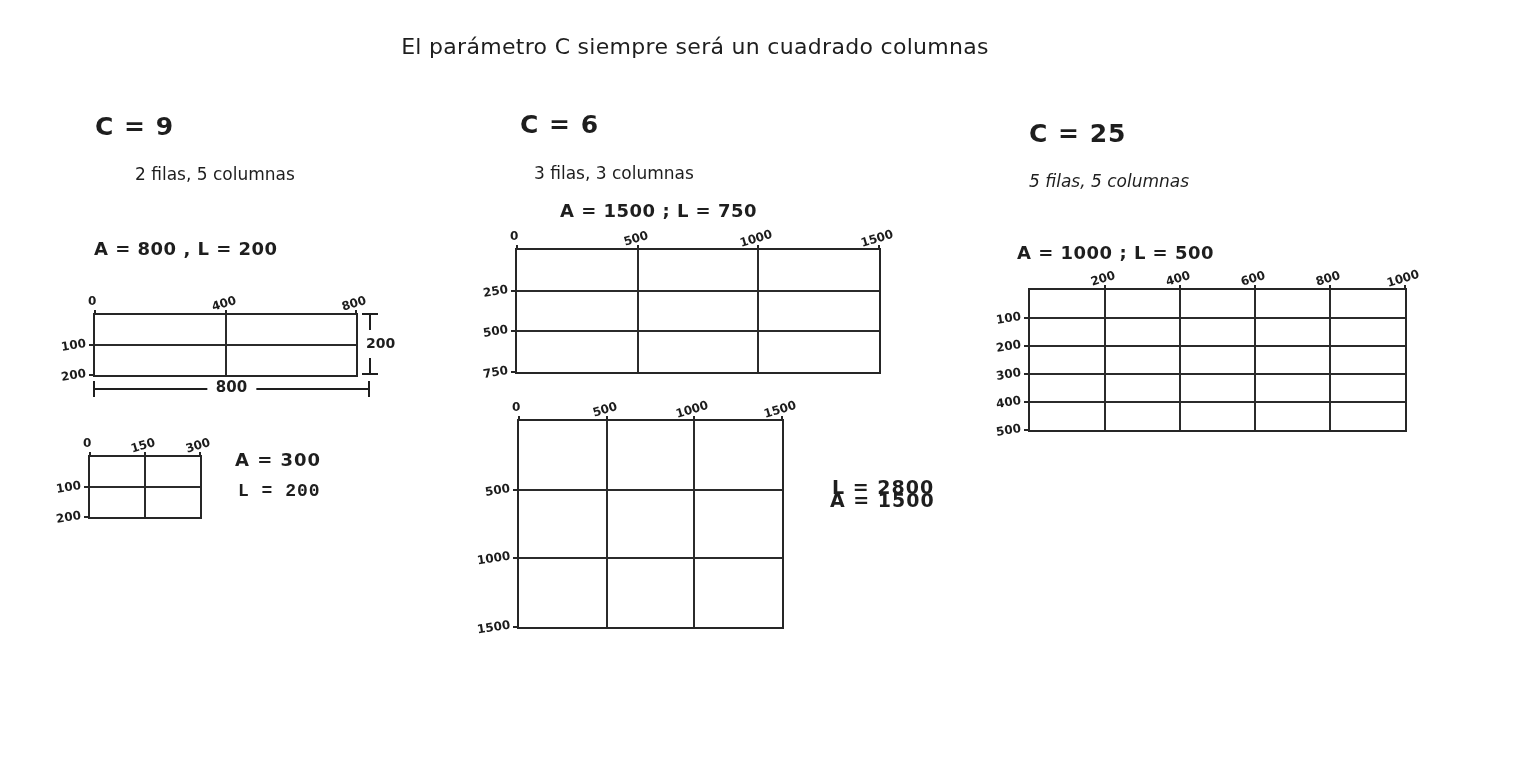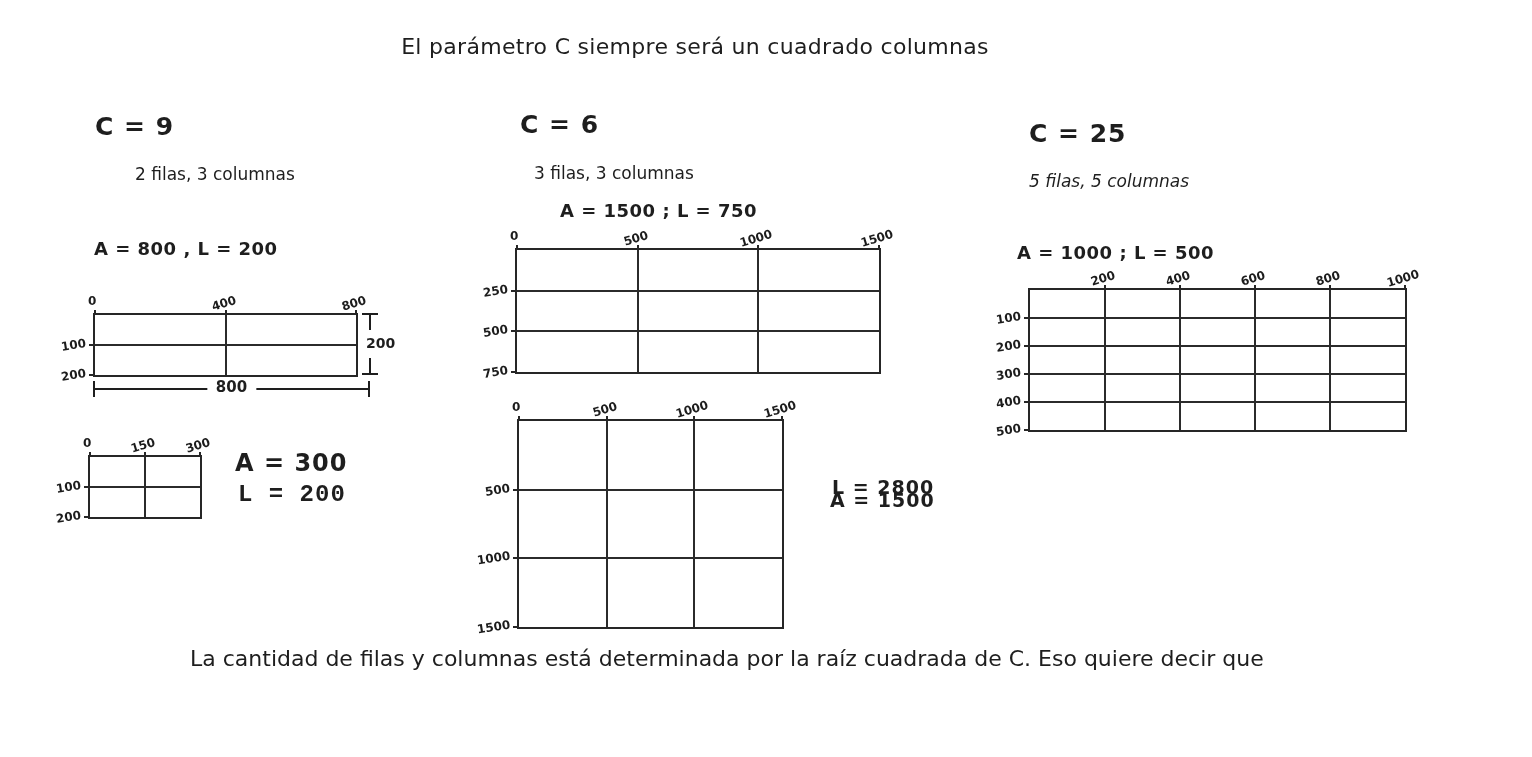--- a/index.html
+++ b/index.html
@@ -47,37 +47,37 @@
   #dim-height .seg.bottom{bottom:2px;height:15px;}
   #dim-height .dim-label{position:absolute;left:4px;top:22px;font-size:14px;font-weight:700;}
   #dim-width{left:93px;top:381px;width:277px;height:16px;}
   #dim-width .cap{position:absolute;top:0;bottom:0;width:2px;background:#1e1e1e;}
   #dim-width .cap.left{left:0;}
   #dim-width .cap.right{right:0;}
   #dim-width .bar{position:absolute;top:7px;left:1px;right:1px;height:2px;background:#1e1e1e;}
   #dim-width .dim-label{position:absolute;left:50%;top:45%;transform:translate(-50%,-55%);background:#fff;padding:0 9px;font-size:15px;font-weight:700;}
 
   
-  .side-note{font-size:24px;font-weight:700;letter-spacing:1px;}
+  .side-note{font-size:18px;font-weight:700;letter-spacing:1px;}
   #c4-small-a{left:235px;top:449px;}
   #c4-small-l{left:238px;top:481px;font-family:Liberation Mono, monospace;}
   #c9-square-a{left:830px;top:441px;font-size:19px;margin-top:48px;}
   #c9-square-l{left:832px;top:476px;font-size:19px;}
 
   .footer{left:190px;top:644px;width:1090px;font-size:22px;line-height:30px;text-align:left;color:#1e1e1e;}
 </style>
 </head>
 <body>
 
 <div class="page">
 
   <div class="abs hand title">El parámetro C siempre será un cuadrado columnas</div>
 
   <div class="abs hand c-label" id="c4-label">C = 9</div>
-  <div class="abs hand dims-label" id="c4-dims">2 filas, 3 columnas</div>
+  <div class="abs hand dims-label" id="c4-dims">2 filas, 5 columnas</div>
   <div class="abs hand params-label" id="c4-params">A = 800 ,   L = 200</div>
   <div class="grid" id="grid-c4-main">
       <div class="vline" style="left: 50%;"></div>
       <div class="hline" style="top: 50%;"></div>
       <div class="ticklabel top upright" style="left: 0%;">0</div>
       <div class="tickmark top" style="left: 0%;"></div>
       <div class="ticklabel top" style="left: 50%;">400</div>
       <div class="tickmark top" style="left: 50%;"></div>
       <div class="ticklabel top" style="left: 100%;">800</div>
       <div class="tickmark top" style="left: 100%;"></div>
@@ -193,16 +193,15 @@
       <div class="tickmark left" style="top: 40%;"></div>
       <div class="ticklabel left" style="top: 60%;">300</div>
       <div class="tickmark left" style="top: 60%;"></div>
       <div class="ticklabel left" style="top: 80%;">400</div>
       <div class="tickmark left" style="top: 80%;"></div>
       <div class="ticklabel left" style="top: 100%;">500</div>
       <div class="tickmark left" style="top: 100%;"></div>
     </div>
 
   <div class="abs footer">
-    <div>La cantidad de filas y columnas está determinada por la raíz cuadrada de C. Eso quiere decir que</div>
   </div>
 
 </div>
 
 </body></html>

